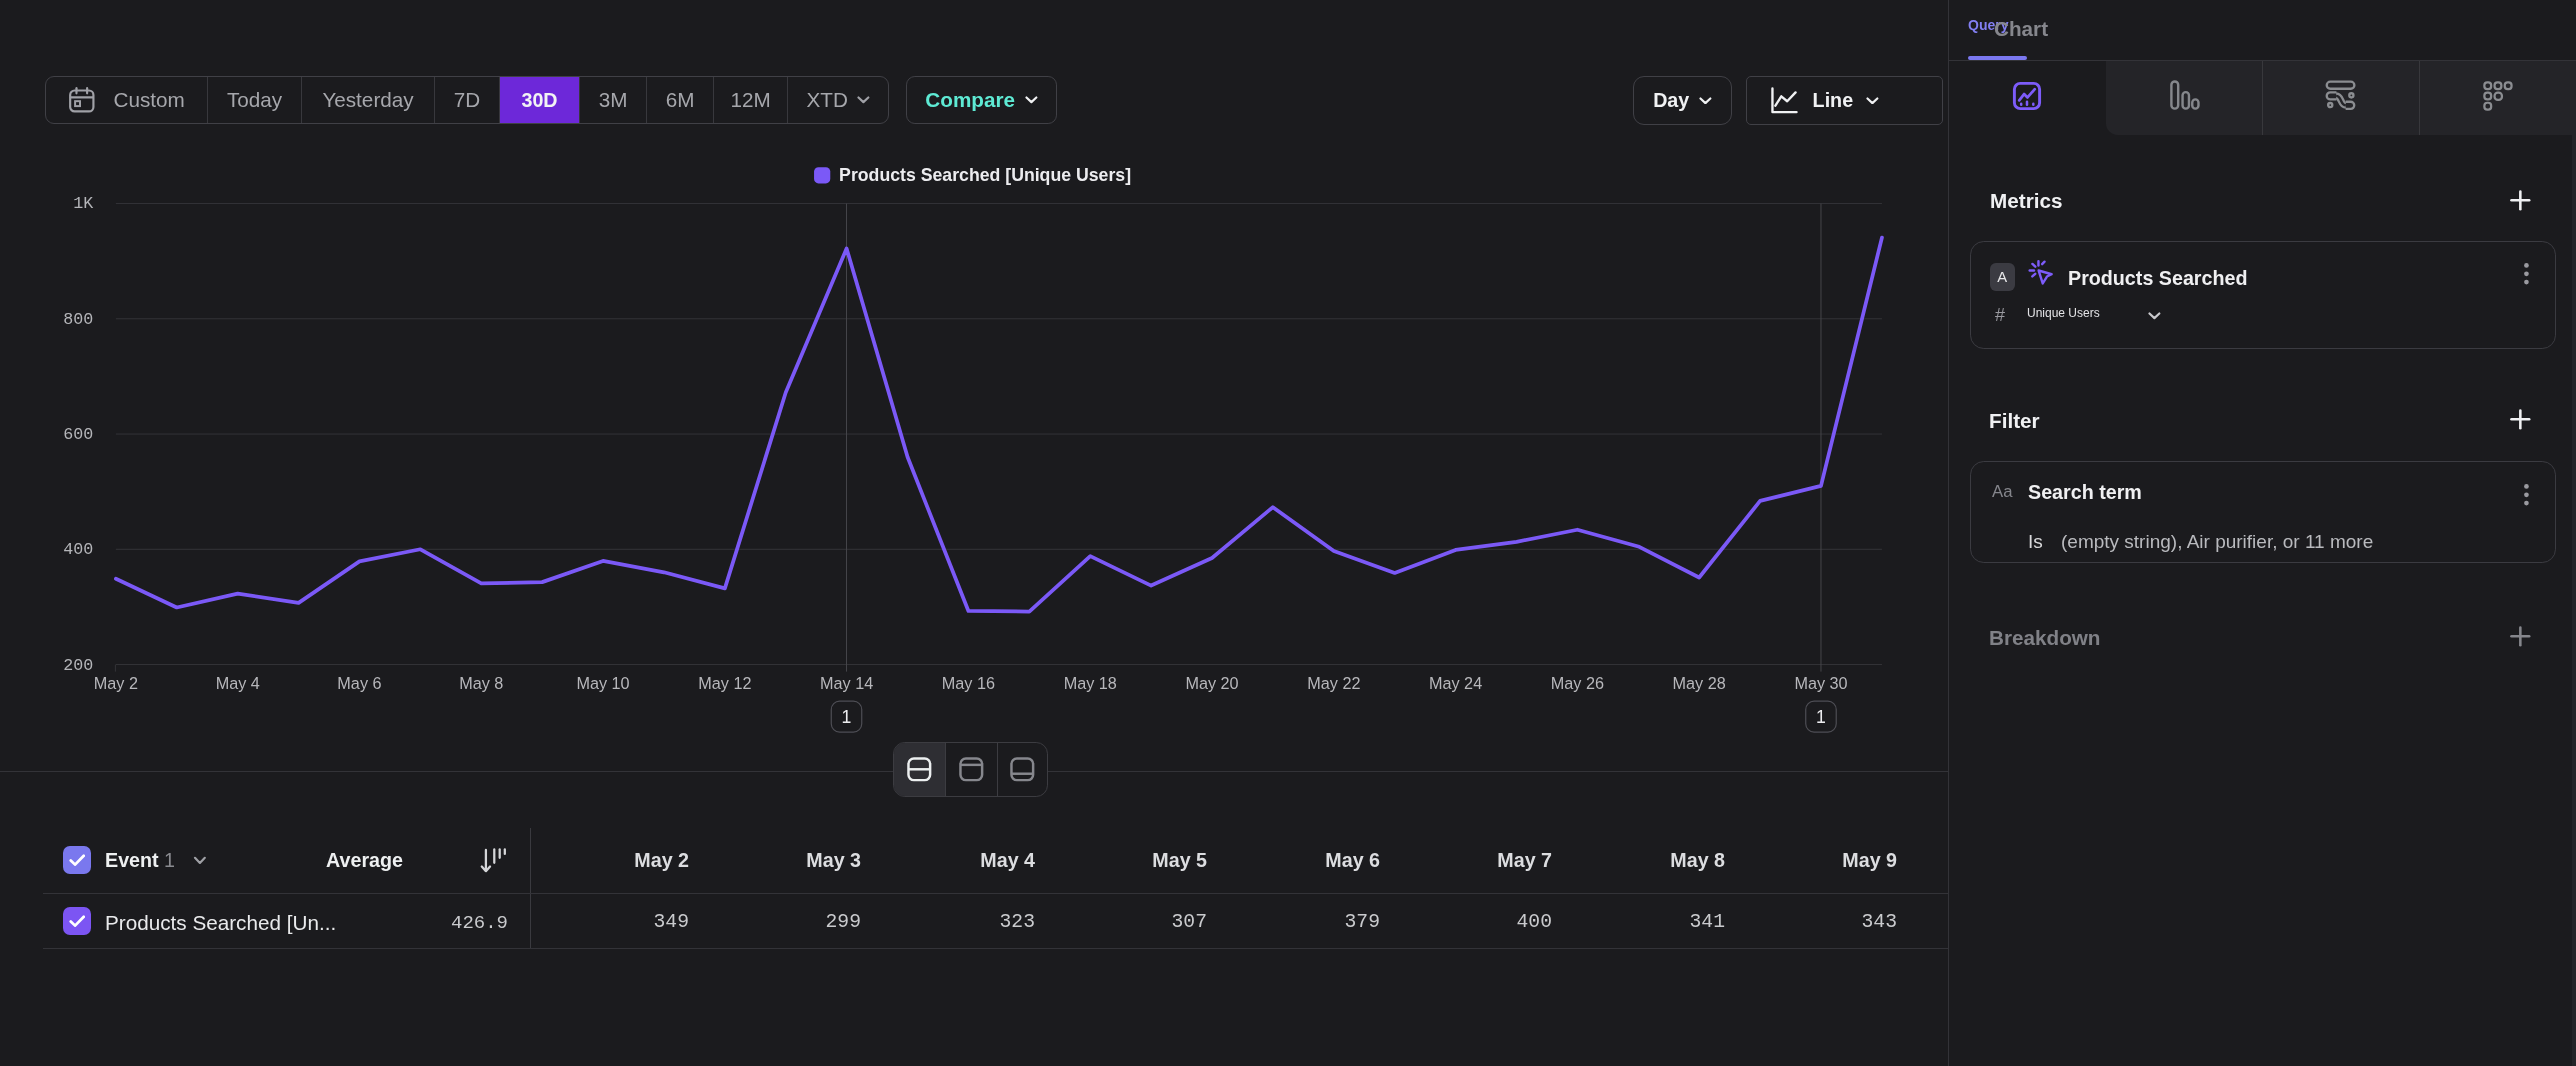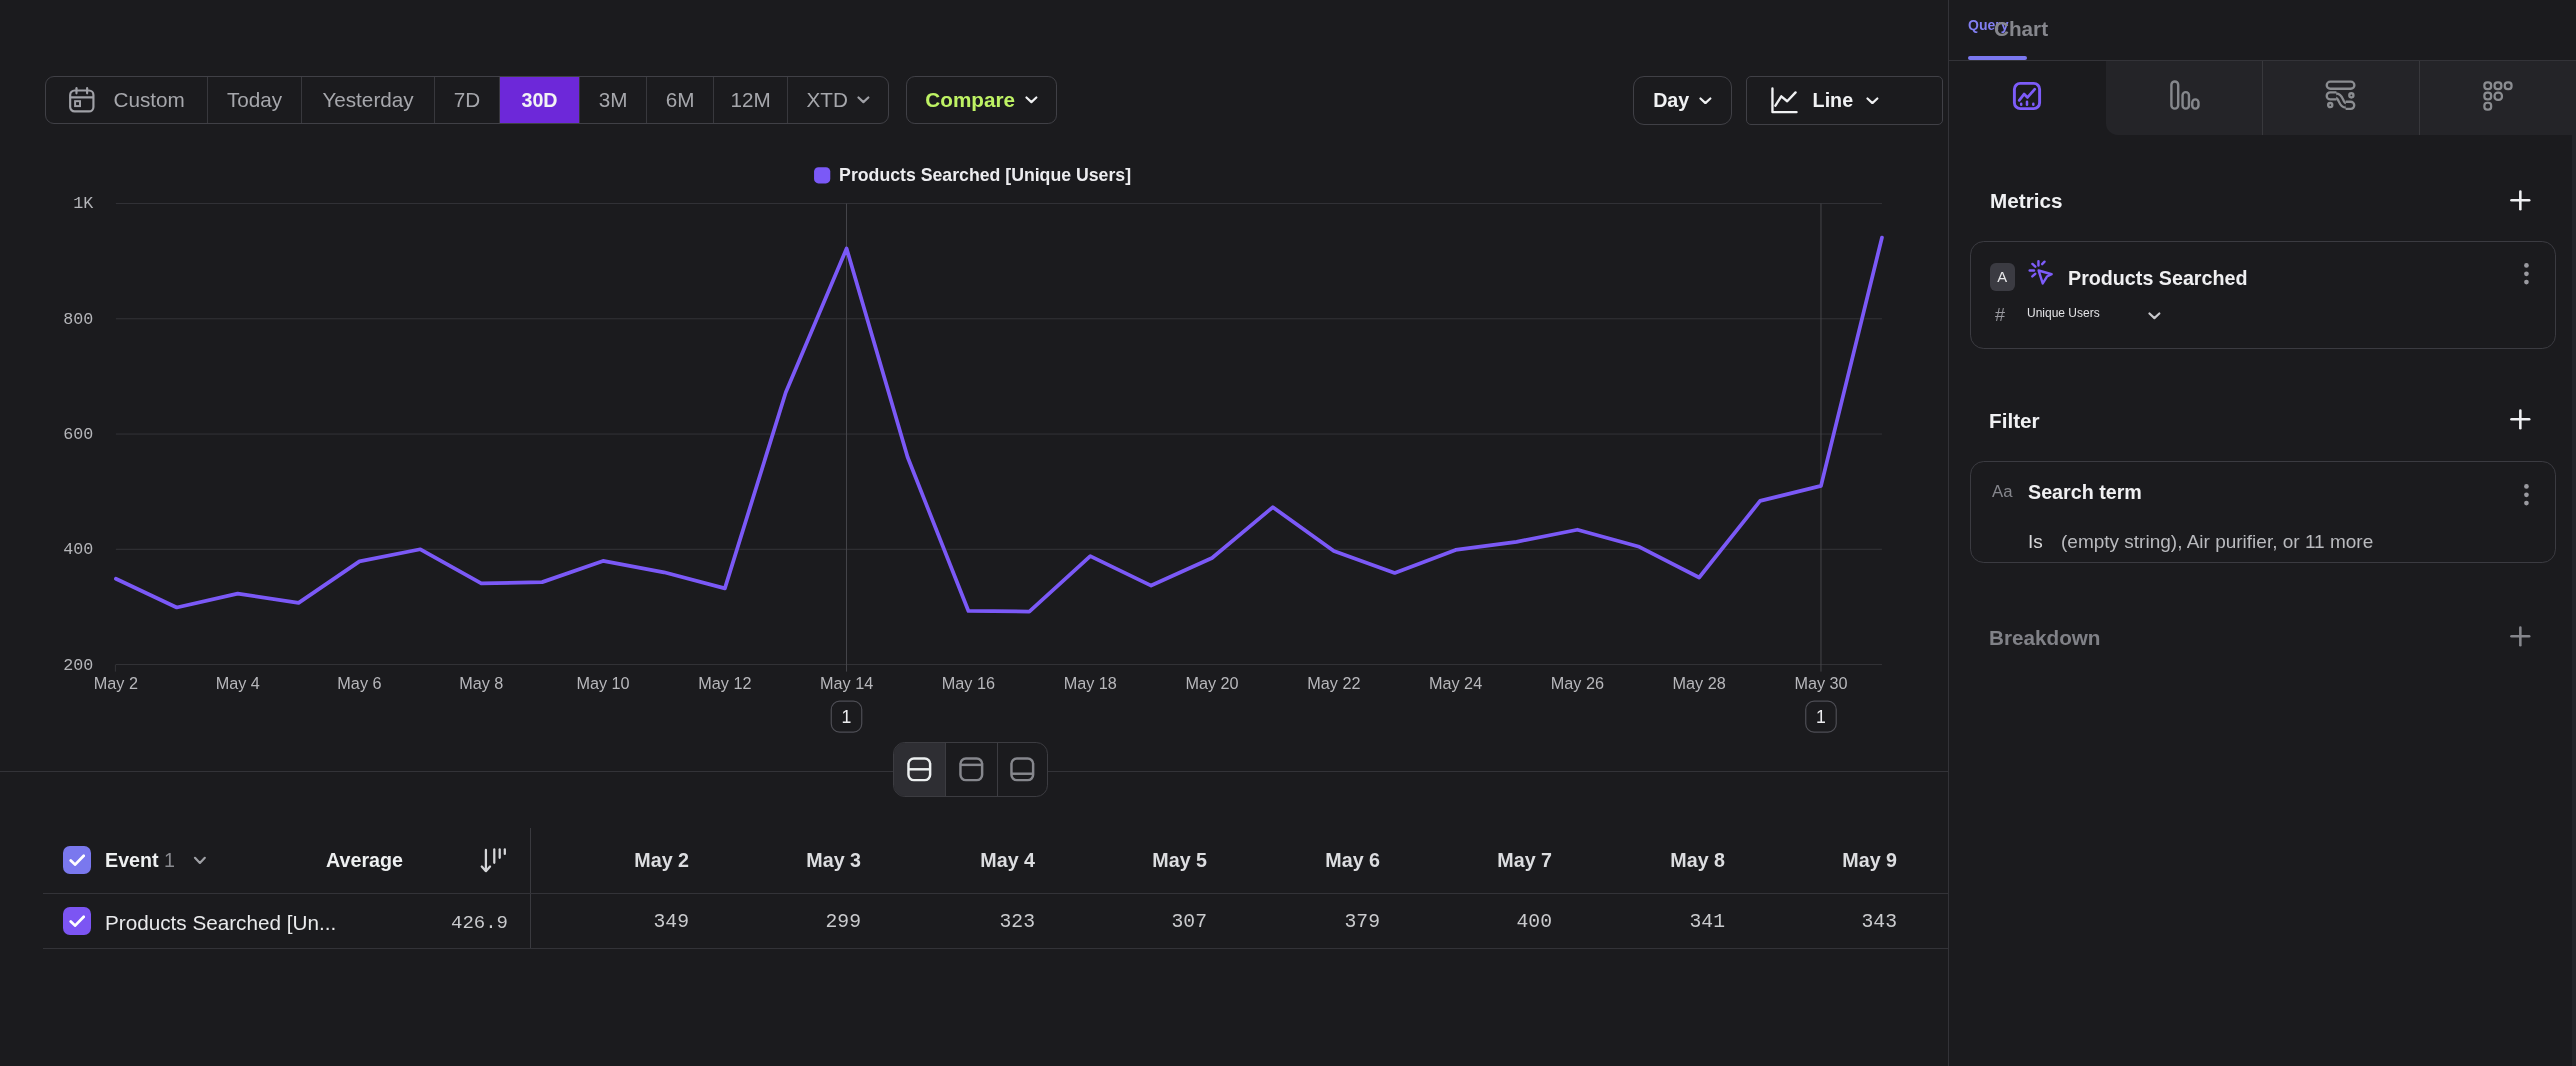--- a/index.html
+++ b/index.html
@@ -29,21 +29,21 @@
   <div style="width:68px;display:flex;align-items:center;justify-content:center;border-left:1px solid #38383d;border-right:1px solid #38383d">3M</div>
   <div style="width:67px;display:flex;align-items:center;justify-content:center;border-right:1px solid #38383d">6M</div>
   <div style="width:74px;display:flex;align-items:center;justify-content:center;border-right:1px solid #38383d">12M</div>
   <div style="flex:1;display:flex;align-items:center;justify-content:center;gap:8.9px">XTD
     <svg width="12.8" height="7.9" viewBox="0 0 13 8" fill="none" stroke="#a0a1a7" stroke-width="2.2" stroke-linecap="round" stroke-linejoin="round">
         <path d="M1.5 1.5 L6.5 6.2 L11.5 1.5"></path>
       </svg>
   </div>
 </div>
 
-<div class="abs" style="left:906px;top:76px;width:151px;height:48px;border:1px solid #404046;border-radius:8.9px;display:flex;align-items:center;justify-content:center;gap:9.8px;font-size:20.7px;font-weight:bold;color:#bef264">
+<div class="abs" style="left:906px;top:76px;width:151px;height:48px;border:1px solid #404046;border-radius:8.9px;display:flex;align-items:center;justify-content:center;gap:9.8px;font-size:20.7px;font-weight:bold;color:#5eead4">
   Compare
   <svg width="12.8" height="7.9" viewBox="0 0 13 8" fill="none" stroke="#f0f1f3" stroke-width="2.2" stroke-linecap="round" stroke-linejoin="round">
       <path d="M1.5 1.5 L6.5 6.2 L11.5 1.5"></path>
     </svg>
 </div>
 
 <div class="abs" style="left:1633px;top:76px;width:99px;height:49px;border:1px solid #404046;border-radius:11px;display:flex;align-items:center;justify-content:center;gap:9.8px;font-size:19.7px;font-weight:bold;color:#f0f1f3">
   Day
   <svg width="12.8" height="7.9" viewBox="0 0 13 8" fill="none" stroke="#f0f1f3" stroke-width="2.2" stroke-linecap="round" stroke-linejoin="round">
       <path d="M1.5 1.5 L6.5 6.2 L11.5 1.5"></path>

